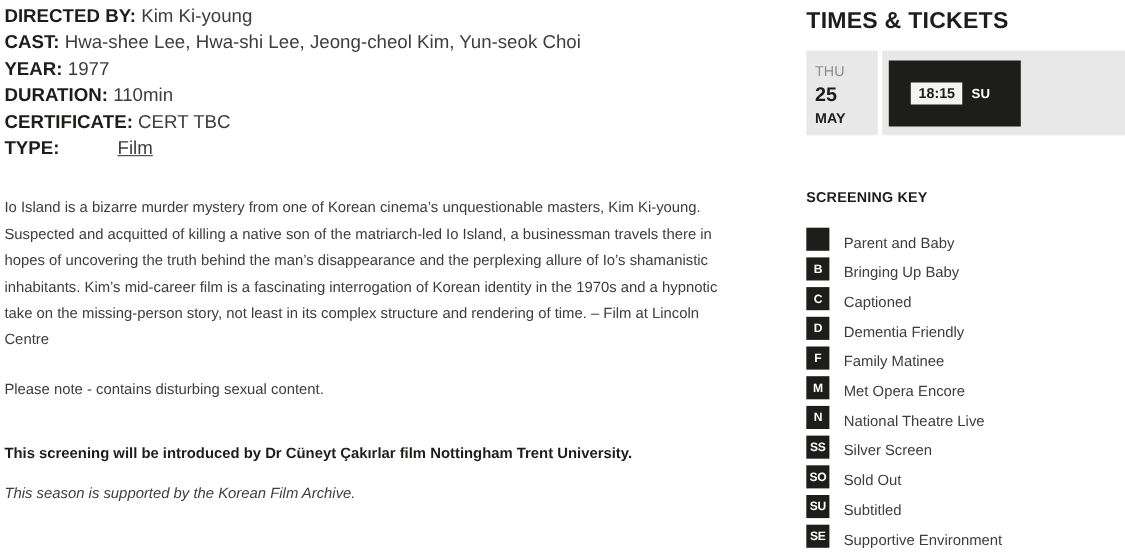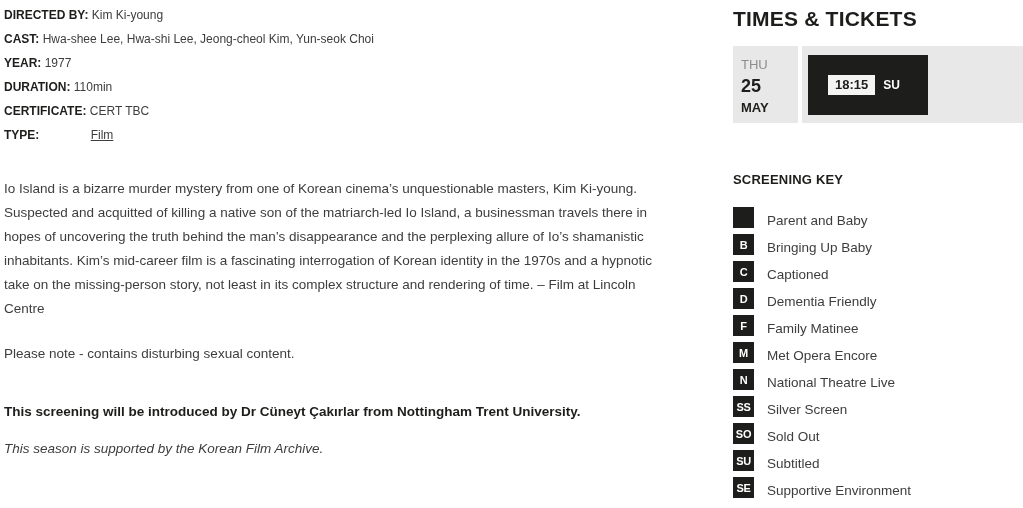--- a/index.html
+++ b/index.html
@@ -8,21 +8,21 @@
     background: #ffffff;
     font-family: "Liberation Sans", sans-serif;
     color: #3d3d3d;
     overflow: hidden;
   }
   .page { position: relative; width: 1023px; height: 508px; }
 
   
   .left-col { position: absolute; left: 4px; top: 3px; width: 660px; }
 
-  .meta-list { font-size: 12px; line-height: 24px; }
+  .meta-list { font-size: 17px; line-height: 24px; }
   .meta-row { white-space: nowrap; }
   .meta-label { font-weight: 700; color: #1d1d1b; }
   .meta-value { color: #3d3d3d; }
   .meta-value.link { text-decoration: underline; color: #3d3d3d; cursor: pointer; margin-left: 48px; }
 
   .description {
     margin-top: 30px;
     font-size: 13.5px;
     line-height: 24px;
     color: #3d3d3d;
@@ -126,21 +126,21 @@
 
   <div class="meta-row">
     <span class="meta-label">TYPE: </span><span class="meta-value link">Film</span>
   </div>
 </div>
 
     <p class="description">Io Island is a bizarre murder mystery from one of Korean cinema’s unquestionable masters, Kim Ki-young. Suspected and acquitted of killing a native son of the matriarch-led Io Island, a businessman travels there in hopes of uncovering the truth behind the man’s disappearance and the perplexing allure of Io’s shamanistic inhabitants. Kim’s mid-career film is a fascinating interrogation of Korean identity in the 1970s and a hypnotic take on the missing-person story, not least in its complex structure and rendering of time. – Film at Lincoln Centre</p>
 
     <p class="content-note">Please note - contains disturbing sexual content.</p>
 
-    <p class="intro-note">This screening will be introduced by Dr Cüneyt Çakırlar from Nottingham Trent University.</p>
+    <p class="intro-note">This screening will be introduced by Dr Cüneyt Çakırlar film Nottingham Trent University.</p>
 
     <p class="season-note">This season is supported by the Korean Film Archive.</p>
   </div>
 
   <div class="right-col">
 
     <h2 class="times-heading">TIMES &amp; TICKETS</h2>
 
     <div class="date-row">
       <div class="date-cell">

